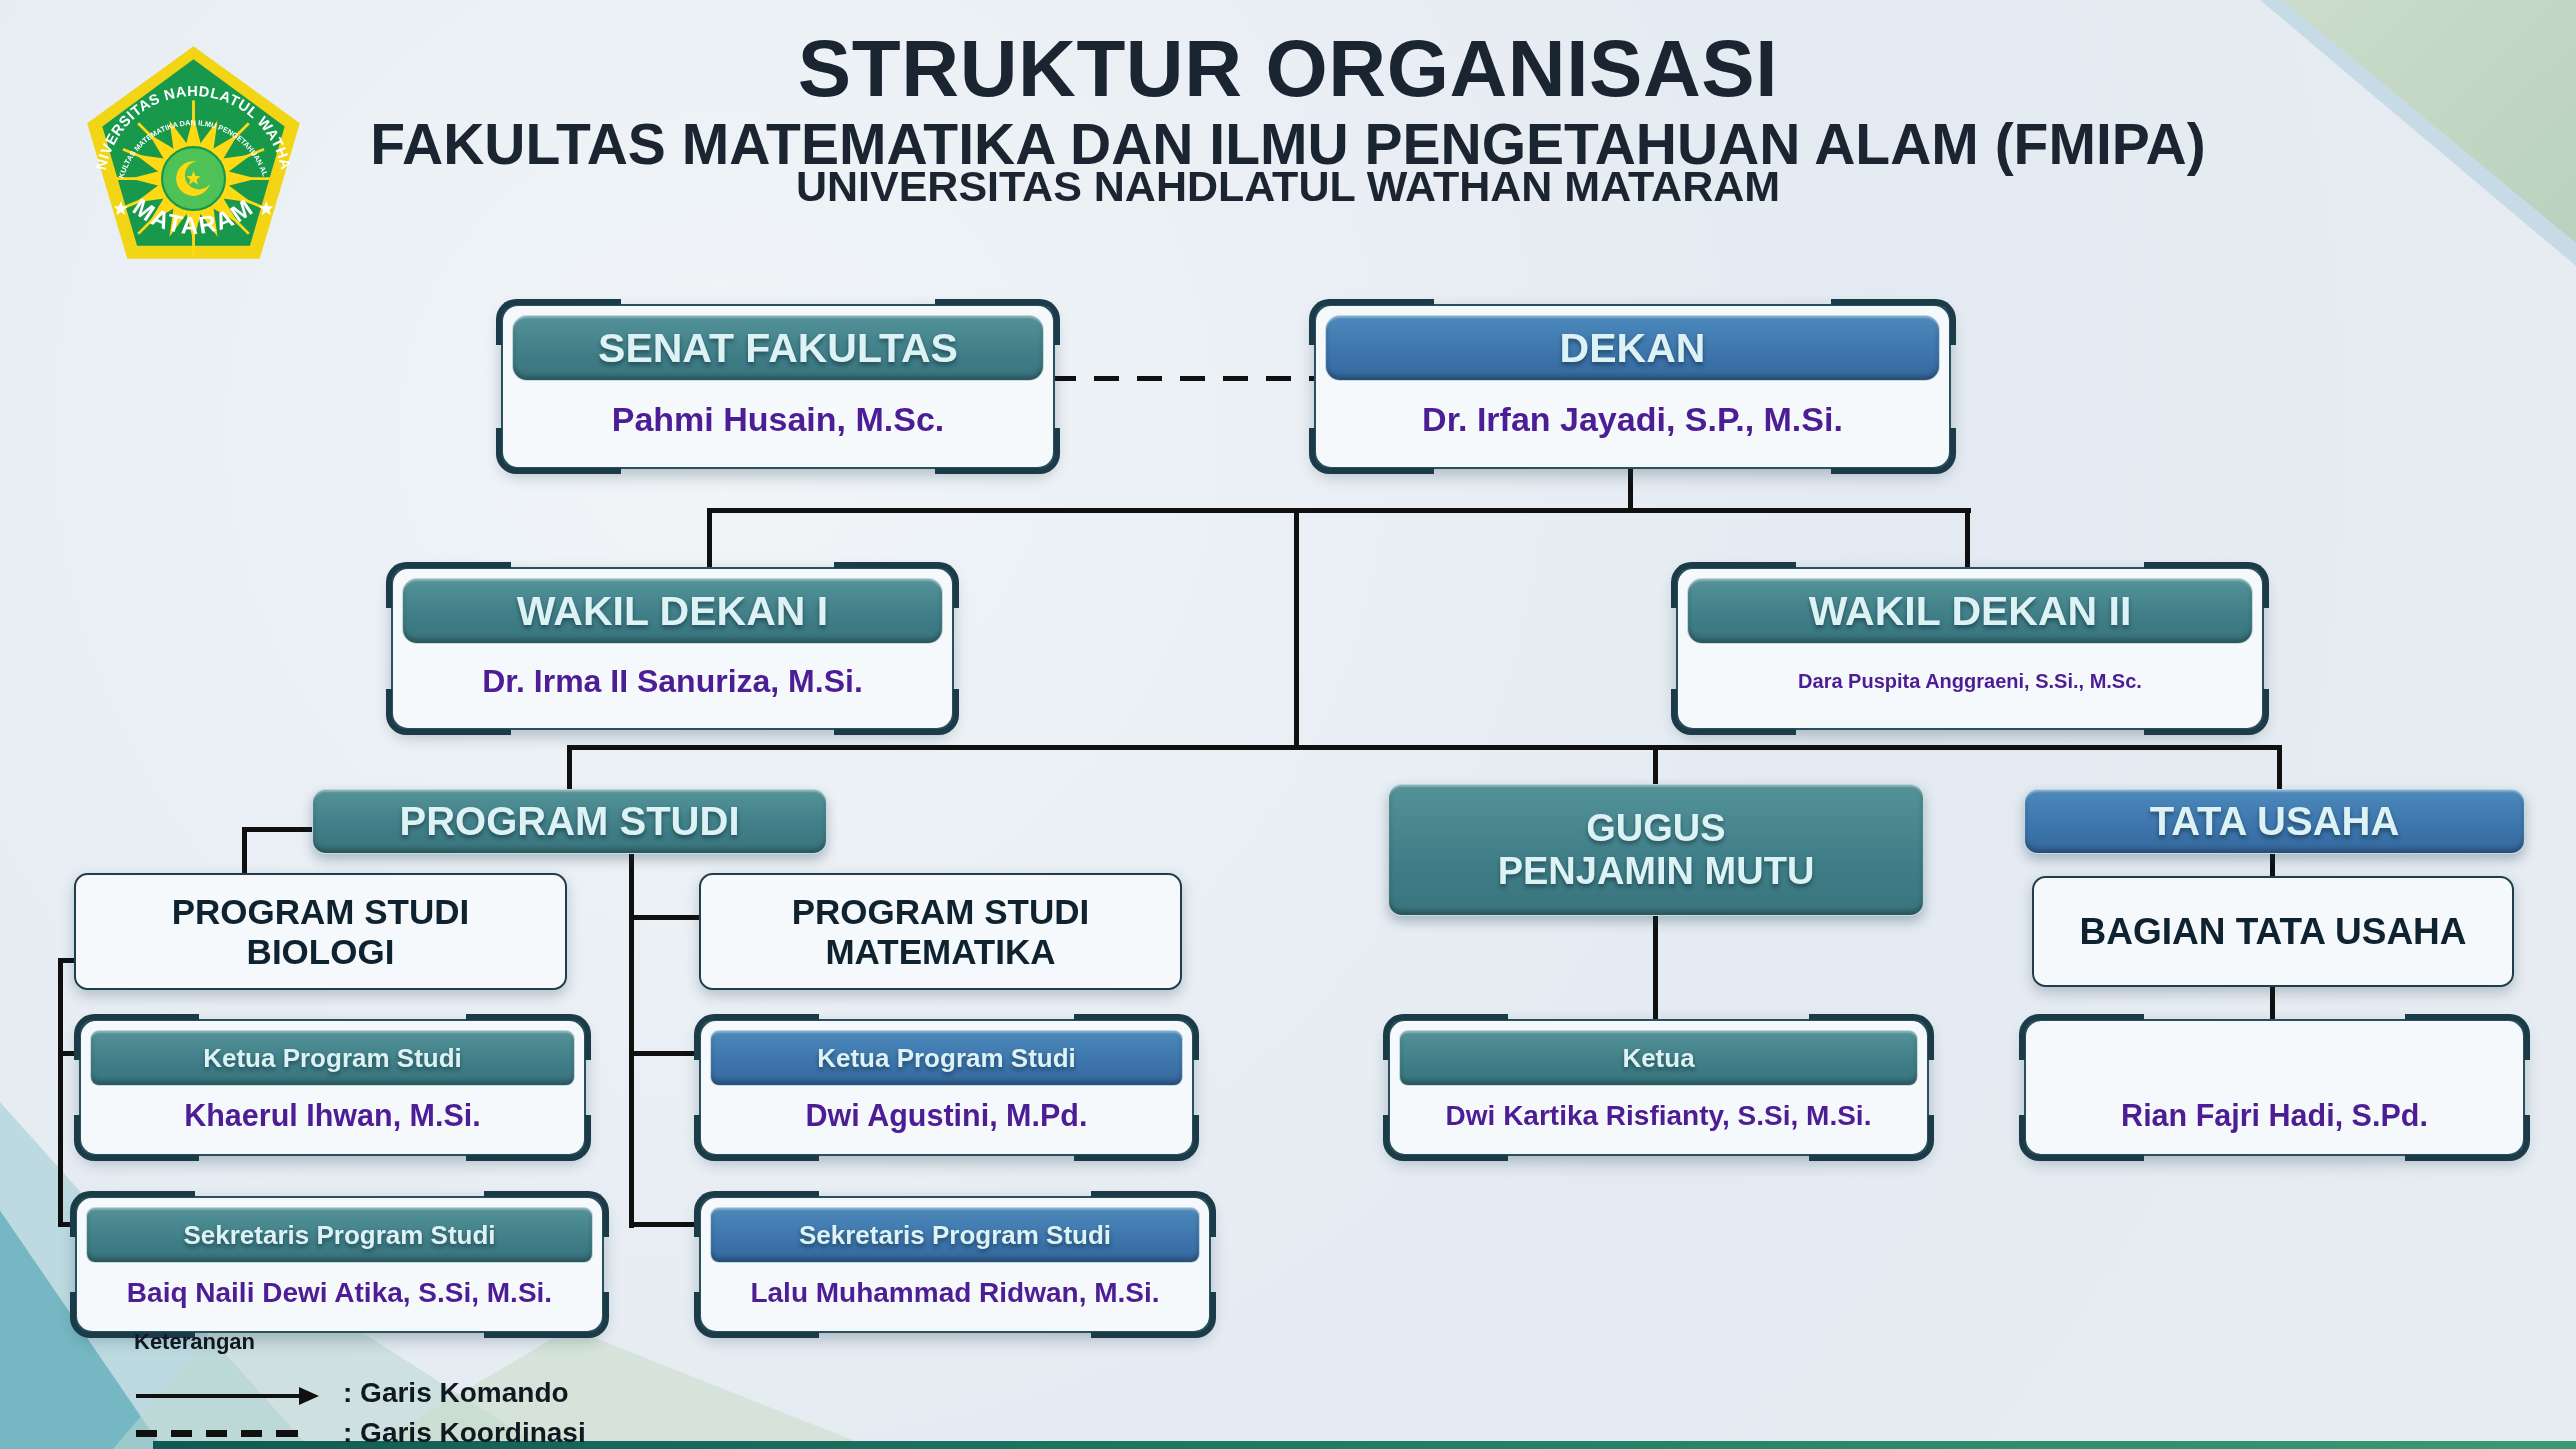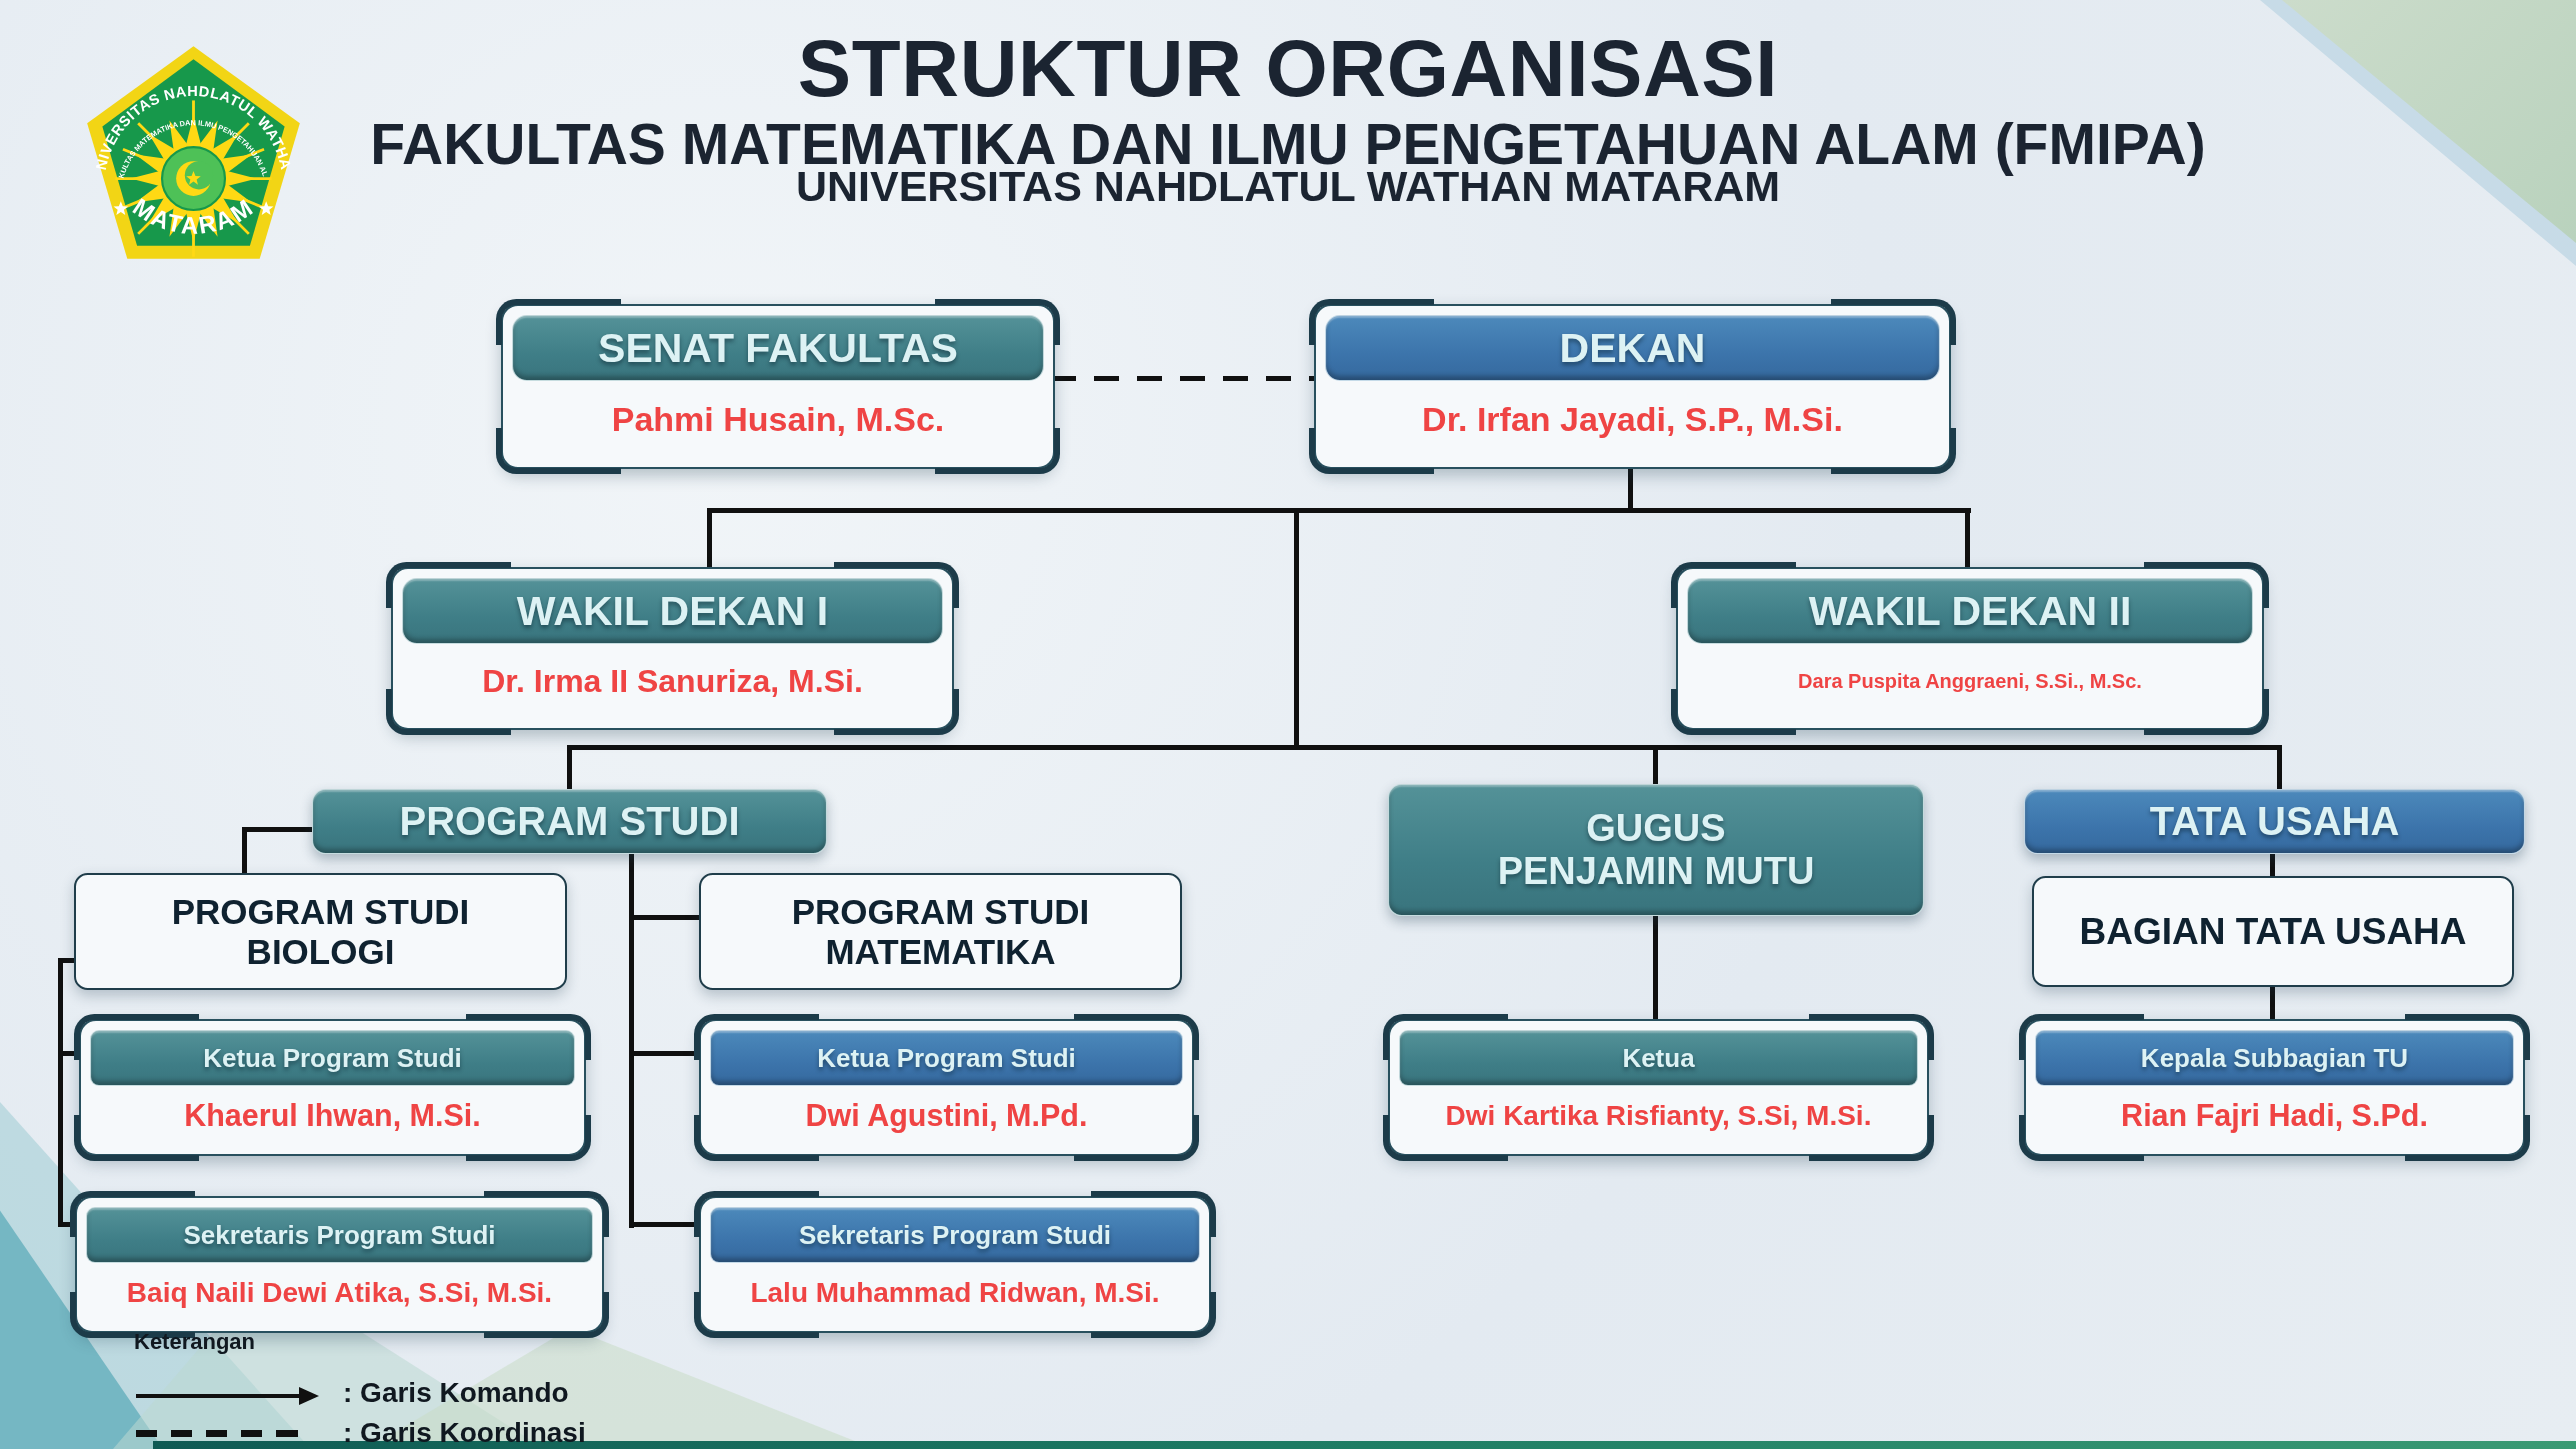--- a/index.html
+++ b/index.html
@@ -44,21 +44,21 @@
   .hdr{position:absolute;left:9px;right:9px;top:9px;height:64px;border-radius:15px;
     display:flex;align-items:center;justify-content:center;
     color:#ddf2f4;font-weight:bold;font-size:41px;
     text-shadow:0 2.8px 4.5px rgba(5,25,35,.45);
     border:1.7px solid rgba(236,246,247,.75);
     box-shadow:inset 0 1.7px 1.7px rgba(255,255,255,.35), inset 0 -4px 5.6px rgba(0,0,0,.28);}
   .teal{background:linear-gradient(180deg,#549298 0%,#3f7e87 60%,#39747d 100%);}
   .blue{background:linear-gradient(180deg,#4c89bb 0%,#3c74ab 60%,#35699e 100%);}
   .nm{position:absolute;left:8px;right:8px;top:73px;bottom:6.8px;
     display:flex;align-items:center;justify-content:center;text-align:right;
-    font-weight:bold;font-size:34px;color:#ef4444;}
+    font-weight:bold;font-size:34px;color:#4c1d95;}
   .card.sm .hdr{height:54px;font-size:26px;border-radius:9px;text-align:center;}
   .card.sm .nm{top:63px;font-size:30.5px;}
   .wbox{position:absolute;z-index:3;background:#f6f9fb;border:2.8px solid #1f3d4a;border-radius:13.6px;
     display:flex;flex-direction:column;align-items:center;justify-content:center;text-align:center;
     font-weight:bold;color:#0f2230;line-height:1.12;
     box-shadow:0 5.6px 12.4px rgba(30,60,80,.25);}
   .btn{position:absolute;z-index:3;border-radius:13.6px;
     display:flex;flex-direction:column;align-items:center;justify-content:center;text-align:center;
     color:#ddf2f4;font-weight:bold;line-height:1.12;
     text-shadow:0 2.8px 4.5px rgba(5,25,35,.45);
@@ -255,21 +255,20 @@
       <i class="c bl"></i>
       <i class="c br"></i>
     <div class="hdr teal">Ketua</div>
     <div class="nm" style="font-size:28px">Dwi Kartika Risfianty, S.Si, M.Si.</div>
   </div>
   <div class="card sm" style="left:2024px;top:1019px;width:497px;height:133px">
     <i class="c tl"></i>
       <i class="c tr"></i>
       <i class="c bl"></i>
       <i class="c br"></i>
-    <div class="hdr blue">Kepala Subbagian TU</div>
     <div class="nm">Rian Fajri Hadi, S.Pd.</div>
   </div>
 
   <div class="lg-head">Keterangan</div>
   <div class="lg-arrowline"></div>
   <div class="lg-arrowhead"></div>
   <div class="lg-text" style="left:343px;top:1377px">: Garis Komando</div>
   <div class="lg-dash"></div>
   <div class="lg-text" style="left:343px;top:1417px">: Garis Koordinasi</div>
 

